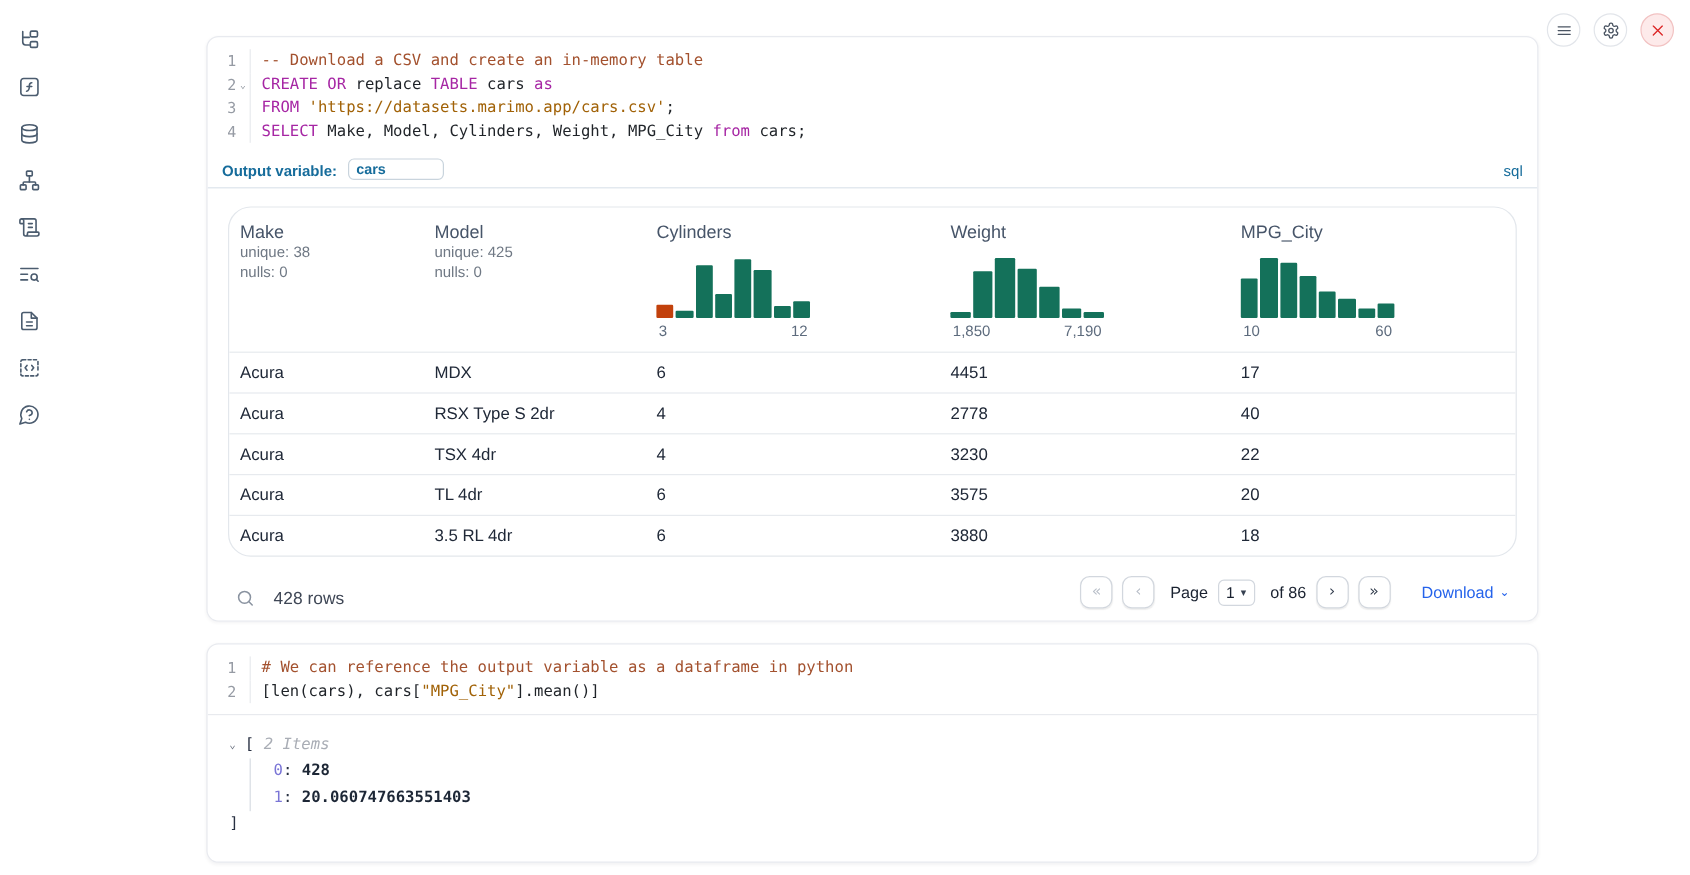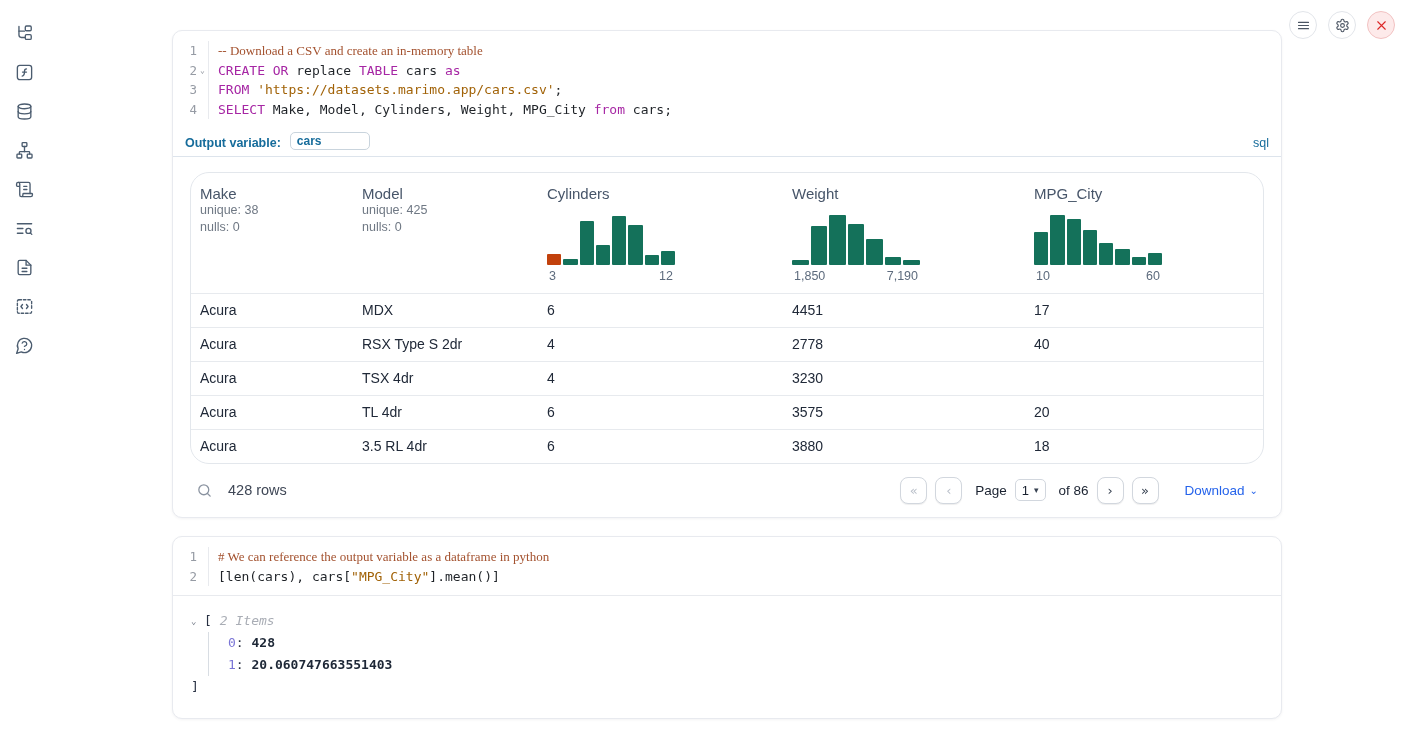--- a/index.html
+++ b/index.html
@@ -32,21 +32,21 @@
   
   .code-area { padding:10px 0 9px 0; font-family:"DejaVu Sans Mono", monospace;
     font-size:13px; line-height:19.5px; color:#1f2328; }
   .cl { display:flex; }
   .ln-wrap { flex:0 0 36px; display:flex; align-items:center; border-right:1px solid #e8eaee; }
   .ln { flex:1; text-align:right; color:#969ba4; font-size:12.5px; }
   .fold { width:11px; font-size:8px; color:#8b919a; text-align:center; }
   .ct { padding-left:9px; white-space:pre; }
   .tok-kw  { color:#a626a4; }
   .tok-str { color:#a16207; }
-  .tok-com { color:#a3512e;font-family:Liberation Serif, serif; }
+  .tok-com { color:#a3512e; }
 
   
   .outvar-row { display:flex; align-items:flex-end; gap:9px; padding:4px 12px 6px 12px;
     border-bottom:1px solid #dde4ec; }
   .outvar-label { font-size:12.5px; font-weight:bold; color:#166c9b; }
   .outvar-input { width:80px; height:18px; border:1px solid #c9d4dd; border-radius:5px;
     font-size:12px; font-weight:bold; color:#166c9b; padding:0 6px;
     font-family:"Liberation Sans", sans-serif; outline:none; }
   .lang-badge { margin-left:auto; font-size:12.5px; font-weight:normal; color:#166c9b; cursor:pointer; }
 
@@ -59,21 +59,21 @@
   .th-meta { font-size:12.5px; color:#6f7884; line-height:1.38; }
   .hist { margin-top:10px; width:128px; height:53px; display:flex; align-items:flex-end; gap:2px; }
   .hist .bar { flex:1; border-radius:1px; }
   .hist-labels { width:128px; display:flex; justify-content:space-between;
     font-size:12.5px; color:#5d6b7d; margin-top:4px; padding:0 2px; }
   .tr { border-top:1px solid #e7eaee; }
   .td { font-size:14px; color:#202938; line-height:32px; height:33px; padding:0 9px;
     white-space:nowrap; overflow:hidden; }
 
   
-  .tfooter { display:flex; align-items:center; margin-top:9px; padding:0 6px; height:34px; }
+  .tfooter { display:flex; align-items:flex-end; margin-top:9px; padding:0 6px; height:34px; }
   .search-btn { background:none; border:none; cursor:pointer; display:flex; padding:0; }
   .search-btn svg { width:17px; height:17px; stroke:#8a93a0; fill:none; stroke-width:1.8;
     stroke-linecap:round; }
   .rowcount { margin-left:15px; font-size:14.5px; color:#3f4756; }
   .pag { margin-left:auto; display:flex; align-items:center; gap:8px; }
   .pg-btn { width:27px; height:27px; border:1px solid #d2d7de; border-radius:8px; background:#fff;
     box-shadow:0 1px 1px rgba(0,0,0,.07); font-size:13px; color:#374151; cursor:pointer;
     display:flex; align-items:center; justify-content:center; font-family:"DejaVu Sans", sans-serif; }
   .pg-btn.disabled { color:#b9bfc9; cursor:default; }
   .pg-label { font-size:13.5px; font-weight:500; color:#1a2230; margin-left:5px; }
@@ -308,20 +308,21 @@
               <div class="td">RSX Type S 2dr</div>
               <div class="td">4</div>
               <div class="td">2778</div>
               <div class="td">40</div>
             </div>
             <div class="cols tr">
               <div class="td">Acura</div>
               <div class="td">TSX 4dr</div>
               <div class="td">4</div>
               <div class="td">3230</div>
+              <div class="td">22</div>
             </div>
             <div class="cols tr">
               <div class="td">Acura</div>
               <div class="td">TL 4dr</div>
               <div class="td">6</div>
               <div class="td">3575</div>
               <div class="td">20</div>
             </div>
             <div class="cols tr">
               <div class="td">Acura</div>

